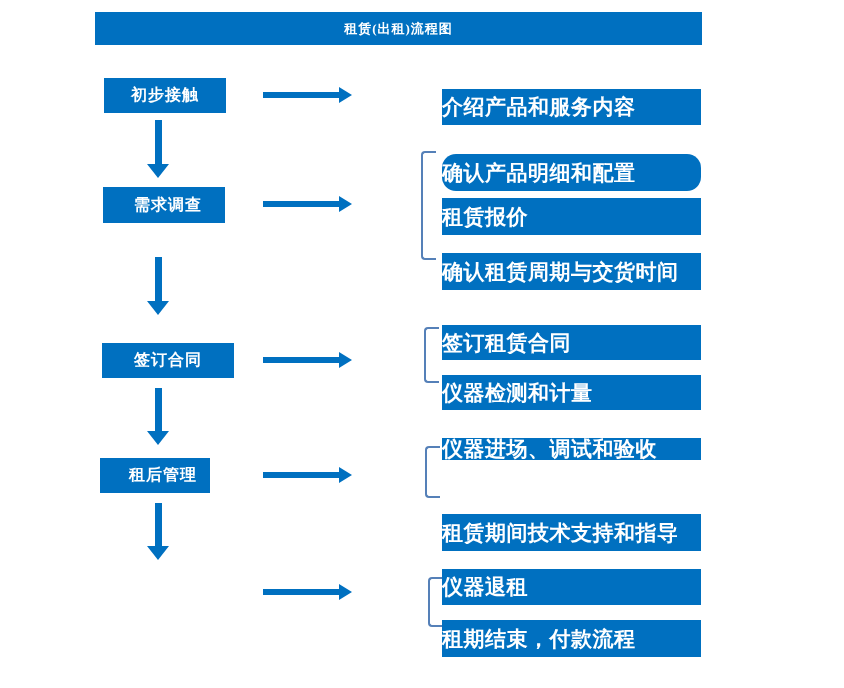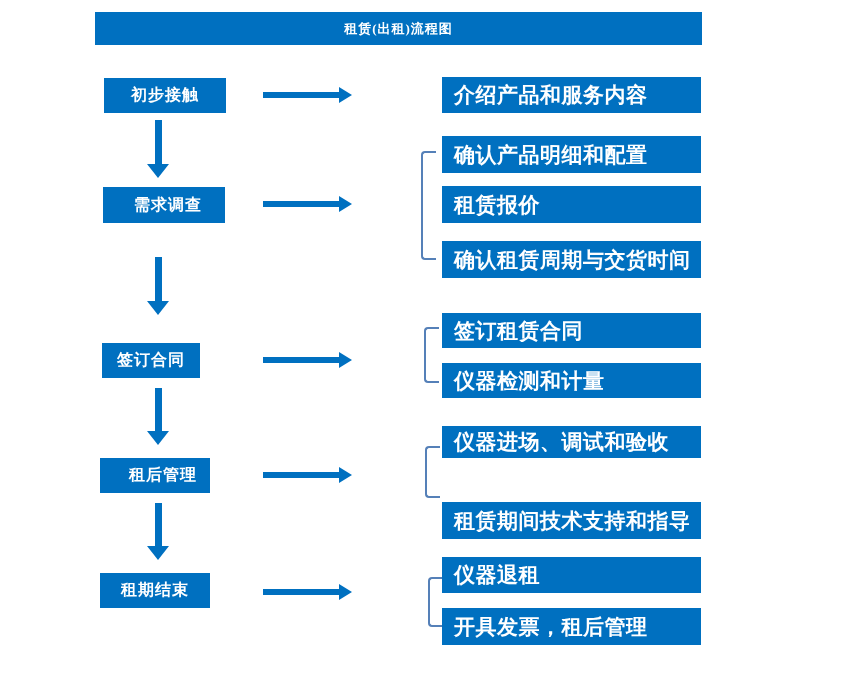--- a/index.html
+++ b/index.html
@@ -20,21 +20,21 @@
   .titlebar{
     left:95px;top:12px;width:607px;height:33px;line-height:33px;
     text-align:center;font-size:13px;letter-spacing:1px;
   }
   .stepbox{
     font-size:16px;letter-spacing:1px;text-align:center;
     display:flex;align-items:center;justify-content:center;
   }
   .outbox{
     left:442px;width:259px;font-size:21px;letter-spacing:0.5px;
-    display:flex;align-items:center;padding-left:12px;
+    display:flex;align-items:center;padding-left:0;margin-top:12px;
   }
   
   .varrow{position:absolute;width:22px;display:flex;flex-direction:column;align-items:center;}
   .vstem{width:7px;background:var(--primary);flex:1;}
   .vhead{width:0;height:0;border-left:11px solid transparent;border-right:11px solid transparent;border-top:14px solid var(--primary);}
   
   .harrow{position:absolute;height:16px;display:flex;align-items:center;}
   .hstem{height:6px;background:var(--primary);flex:1;}
   .hhead{width:0;height:0;border-top:8px solid transparent;border-bottom:8px solid transparent;border-left:13px solid var(--primary);}
   
@@ -48,23 +48,22 @@
 </style>
 </head>
 <body>
 
 <div class="canvas">
 
   <div class="bluebox titlebar">租赁(出租)流程图</div>
 
   <div class="bluebox stepbox" style="left:104px;top:78px;width:122px;height:35px;">初步接触</div>
   <div class="bluebox stepbox" style="left:103px;top:187px;width:122px;height:36px;padding-left:8px;">需求调查</div>
-  <div class="bluebox stepbox" style="left:102px;top:343px;width:98px;height:35px;">签订合同</div>
+  <div class="bluebox stepbox" style="left:102px;top:343px;width:132px;height:35px;">签订合同</div>
   <div class="bluebox stepbox" style="left:100px;top:458px;width:110px;height:35px;padding-left:16px;">租后管理</div>
-  <div class="bluebox stepbox" style="left:100px;top:573px;width:110px;height:35px;">租期结束</div>
 
   <div class="varrow" style="left:147px;top:120px;height:58px;">
       <div class="vstem"></div>
       <div class="vhead"></div>
     </div>
   <div class="varrow" style="left:147px;top:257px;height:58px;">
       <div class="vstem"></div>
       <div class="vhead"></div>
     </div>
   <div class="varrow" style="left:147px;top:388px;height:57px;">
@@ -97,26 +96,26 @@
       <div class="hhead"></div>
     </div>
 
   <div class="bracket" style="left:421px;top:151px;height:109px;"></div>
   <div class="bracket" style="left:424px;top:327px;height:56px;"></div>
   <div class="bracket" style="left:425px;top:446px;height:52px;"></div>
   <div class="bracket" style="left:428px;top:577px;height:50px;"></div>
 
   <div class="bluebox outbox" style="top:77px;height:36px;">介绍产品和服务内容</div>
 
-  <div class="bluebox outbox" style="top:136px;height:37px;">确认产品明细和配置</div>
+  <div class="bluebox outbox" style="top:142px;height:37px;border-radius:14px;">确认产品明细和配置</div>
   <div class="bluebox outbox" style="top:186px;height:37px;">租赁报价</div>
   <div class="bluebox outbox" style="top:241px;height:37px;">确认租赁周期与交货时间</div>
 
   <div class="bluebox outbox" style="top:313px;height:35px;">签订租赁合同</div>
   <div class="bluebox outbox" style="top:363px;height:35px;">仪器检测和计量</div>
 
-  <div class="bluebox outbox" style="top:426px;height:32px;">仪器进场、调试和验收</div>
+  <div class="bluebox outbox" style="top:426px;height:22px;">仪器进场、调试和验收</div>
   <div class="bluebox outbox" style="top:502px;height:37px;">租赁期间技术支持和指导</div>
 
   <div class="bluebox outbox" style="top:557px;height:36px;">仪器退租</div>
-  <div class="bluebox outbox" style="top:608px;height:37px;">开具发票，租后管理</div>
+  <div class="bluebox outbox" style="top:608px;height:37px;">租期结束，付款流程</div>
 
 </div>
 
 </body></html>

